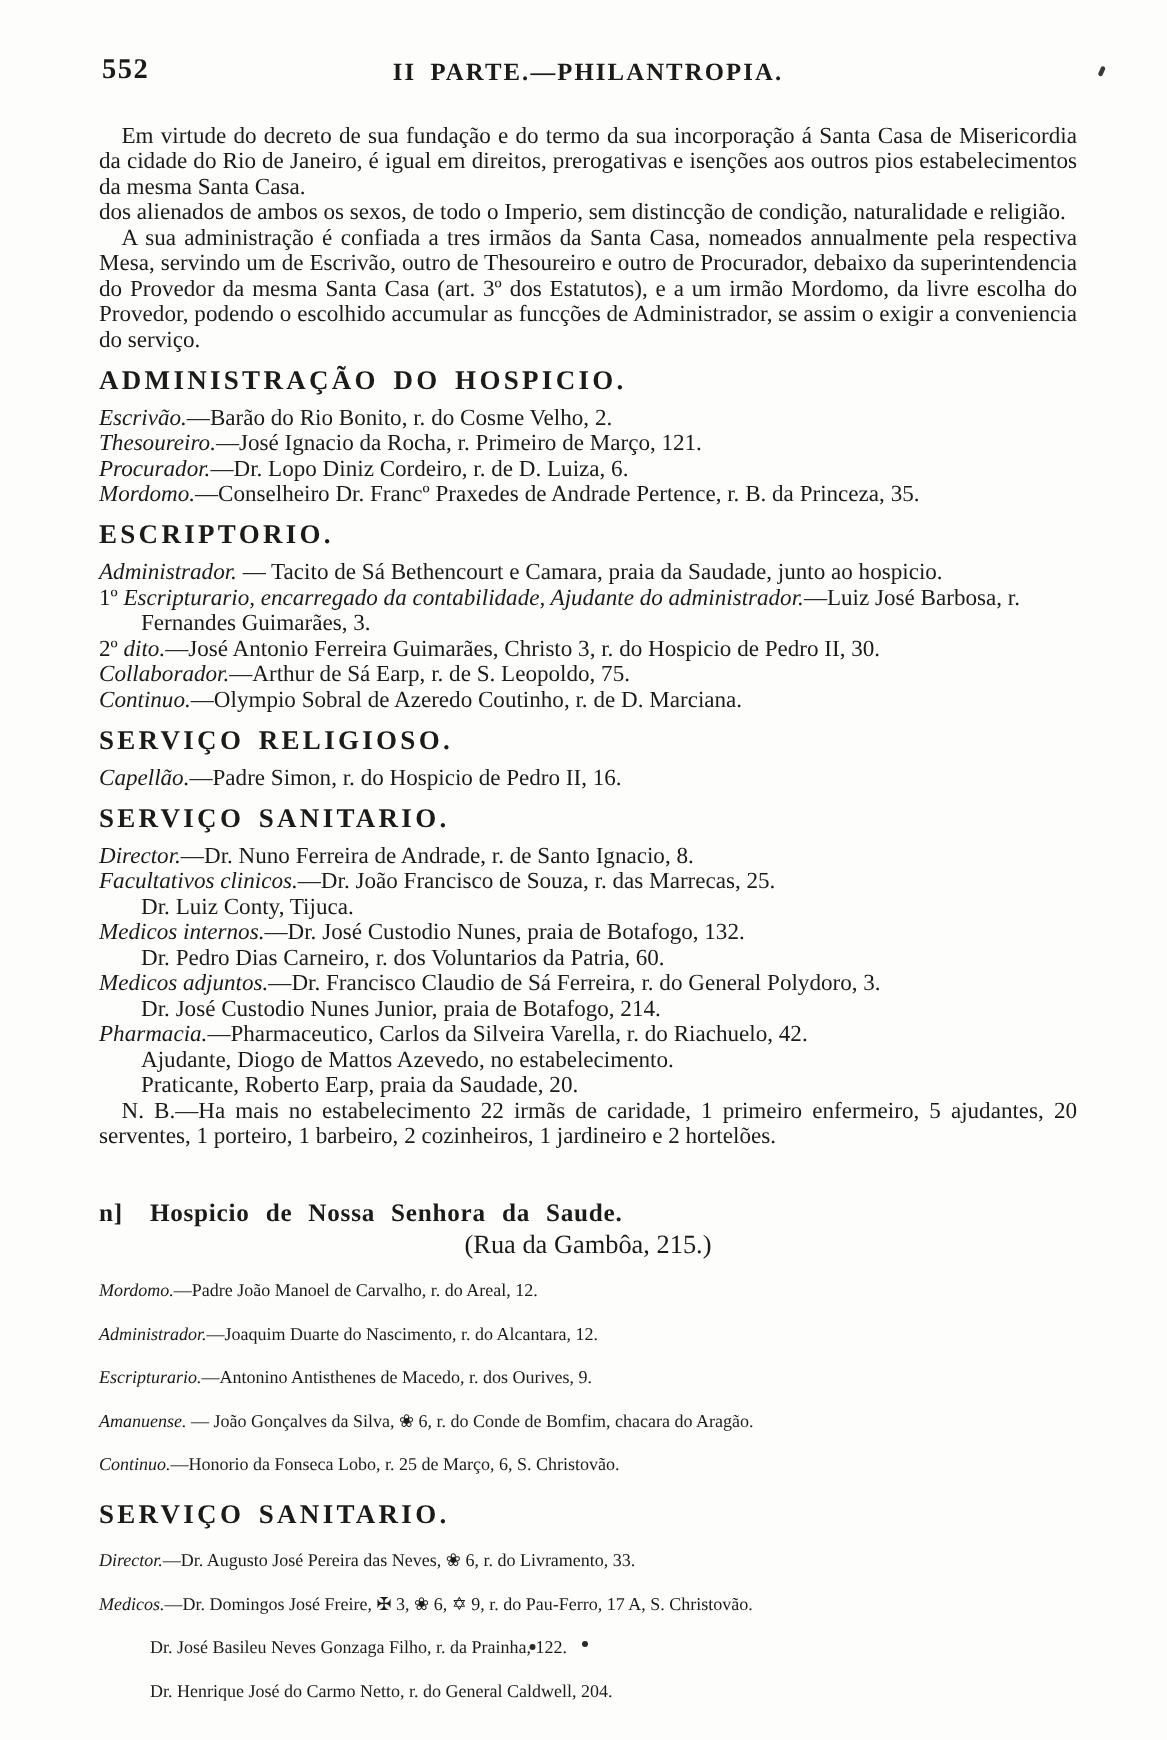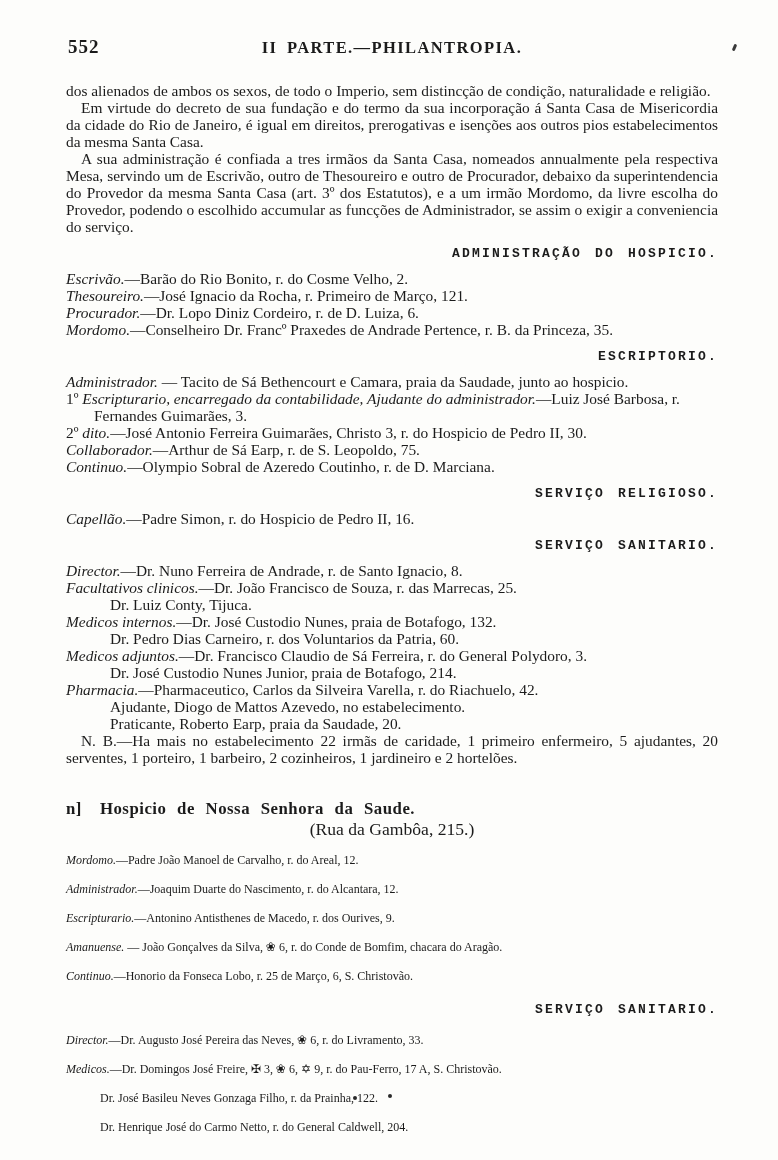--- a/index.html
+++ b/index.html
@@ -37,29 +37,28 @@
     padding-top:2px;
   }
   
   .textblock{font-size:15.4px;line-height:17px;}
   .para{text-align:justify;hyphens:none;}
   .para.ind{text-indent:15px;}
   .entry{
     padding-left:28px;text-indent:-28px;
     text-align:left;
   }
-  .cont{margin-left:44px;}
+  .cont{margin-left:28px;}
   .label{font-style:italic;}
   .pre{font-style:normal;}
   .heading{
-    text-align:right;
-    font-size:13px;font-weight:600;
+    text-align:left;
+    font-size:18px;font-weight:600;
     letter-spacing:2.2px;word-spacing:3px;
     margin:10px 0 8px 0;
-    font-family:Liberation Mono, monospace;
   }
   
   .lg{font-size:12px;line-height:29px;}
   .entry.lg{padding-left:34px;text-indent:-34px;}
   .cont.lg{margin-left:34px;}
   .chapter{
     text-align:left;
     font-size:16.8px;font-weight:700;
     letter-spacing:.5px;word-spacing:6px;
     margin:34px 0 4px 0;
@@ -86,22 +85,22 @@
 <div class="page">
 
   <div class="content">
 
     <div class="running-head">
       <span class="pagenum">552</span>
       <div class="head-title">II PARTE.—PHILANTROPIA.</div>
     </div>
 
     <div class="textblock" id="textblock">
+        <div class="para ind">Em virtude do decreto de sua fundação e do termo da sua incorporação á Santa Casa de Misericordia da cidade do Rio de Janeiro, é igual em direitos, prerogativas e isenções aos outros pios estabelecimentos da mesma Santa Casa.</div>
         <div class="para">dos alienados de ambos os sexos, de todo o Imperio, sem distincção de condição, naturalidade e religião.</div>
-        <div class="para ind">Em virtude do decreto de sua fundação e do termo da sua incorporação á Santa Casa de Misericordia da cidade do Rio de Janeiro, é igual em direitos, prerogativas e isenções aos outros pios estabelecimentos da mesma Santa Casa.</div>
         <div class="para ind">A sua administração é confiada a tres irmãos da Santa Casa, nomeados annualmente pela respectiva Mesa, servindo um de Escrivão, outro de Thesoureiro e outro de Procurador, debaixo da superintendencia do Provedor da mesma Santa Casa (art. 3º dos Estatutos), e a um irmão Mordomo, da livre escolha do Provedor, podendo o escolhido accumular as funcções de Administrador, se assim o exigir a conveniencia do serviço.</div>
         <div class="heading">ADMINISTRAÇÃO DO HOSPICIO.</div>
         <div class="entry"><span class="label">Escrivão.</span><span>—Barão do Rio Bonito, r. do Cosme Velho, 2.</span></div>
         <div class="entry"><span class="label">Thesoureiro.</span><span>—José Ignacio da Rocha, r. Primeiro de Março, 121.</span></div>
         <div class="entry"><span class="label">Procurador.</span><span>—Dr. Lopo Diniz Cordeiro, r. de D. Luiza, 6.</span></div>
         <div class="entry"><span class="label">Mordomo.</span><span>—Conselheiro Dr. Francº Praxedes de Andrade Pertence, r. B. da Princeza, 35.</span></div>
         <div class="heading">ESCRIPTORIO.</div>
         <div class="entry"><span class="label">Administrador.</span><span> — Tacito de Sá Bethencourt e Camara, praia da Saudade, junto ao hospicio.</span></div>
         <div class="entry"><span class="pre">1º </span><span class="label">Escripturario, encarregado da contabilidade, Ajudante do administrador.</span><span>—Luiz José Barbosa, r. Fernandes Guimarães, 3.</span></div>
         <div class="entry"><span class="pre">2º </span><span class="label">dito.</span><span>—José Antonio Ferreira Guimarães, Christo 3, r. do Hospicio de Pedro II, 30.</span></div>

